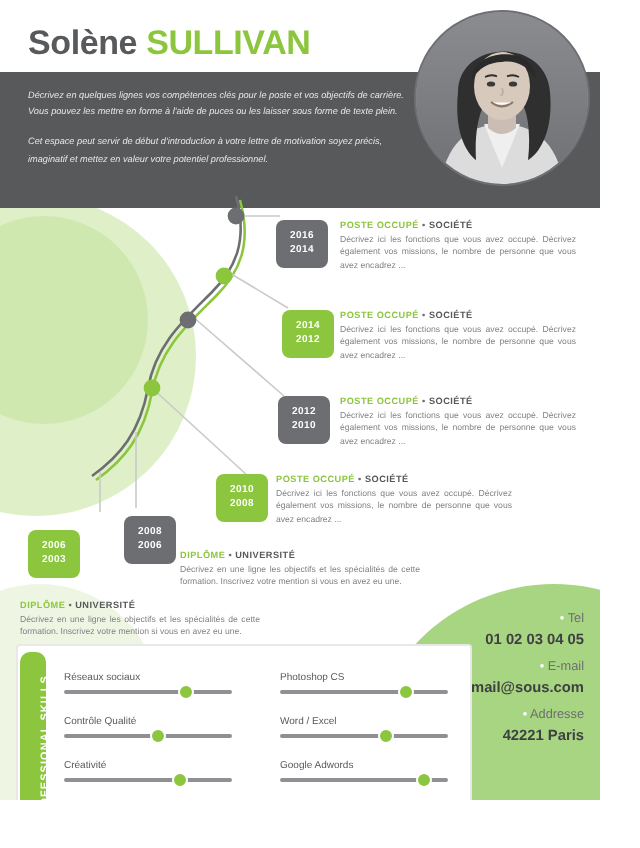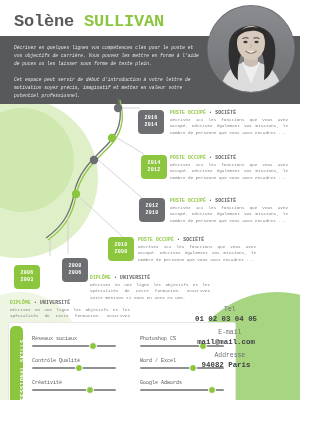--- a/index.html
+++ b/index.html
@@ -2,21 +2,21 @@
 <html><head>
 <meta charset="utf-8">
 <style>
   html,body{margin:0;padding:0;}
   body{
     width:300px;height:424px;overflow:hidden;
     background:#ffffff;
     font-family:"Liberation Sans", sans-serif;
     position:relative;
   }
-  #cv{position:absolute;inset:0;width:300px;height:400px;overflow:hidden;background:#fff;font-family:Liberation Mono, monospace;}
+  #cv{position:absolute;inset:0;width:300px;height:400px;overflow:hidden;background:#fff;}
 
   
   .bg-circle{position:absolute;border-radius:50%;}
   .circle-pale-big{left:-62px;top:98px;width:160px;height:160px;background:#dff0c8;}
   .circle-pale-mid{left:-30px;top:108px;width:104px;height:104px;background:#cfe8b0;}
   .circle-green-contact{left:182px;top:292px;width:190px;height:190px;background:#a8d582;}
   .circle-pale-bottom{left:-40px;top:292px;width:120px;height:120px;background:#eef6e3;}
 
   
   .header{position:absolute;left:0;top:0;width:300px;height:104px;}
@@ -56,21 +56,21 @@
   .skills-tab{position:absolute;left:10px;top:326px;width:13px;height:90px;background:#8cc63f;border-radius:5px;}
   .skills-tab span{display:block;white-space:nowrap;color:#fff;font-size:5.4px;font-weight:bold;letter-spacing:0.6px;
     transform:rotate(-90deg);transform-origin:left top;position:absolute;left:9.5px;top:86px;}
   .skill{position:absolute;width:84px;}
   .skill .slabel{font-size:5px;color:#58595b;margin-bottom:3px;white-space:nowrap;}
   .track{position:relative;height:2px;background:#8e9093;border-radius:1px;}
   .track .knob{position:absolute;top:-3px;width:8px;height:8px;border-radius:50%;background:#8cc63f;
     border:1.5px solid #ffffff;box-sizing:border-box;}
 
   
-  .contact{position:absolute;right:8px;top:306px;width:132px;text-align:center;}
+  .contact{position:absolute;right:8px;top:306px;width:132px;text-align:right;}
   .contact .clabel{font-size:6.4px;color:#6d6e71;margin:0 0 2px 0;}
   .contact .clabel .bullet{color:#ffffff;}
   .contact .cvalue{font-size:7.4px;font-weight:bold;color:#3f4042;margin:0 0 6px 0;}
 </style>
 </head>
 <body>
 
 <div id="cv">
 
   <div class="bg-circle circle-pale-big"></div>
@@ -286,22 +286,22 @@
     <p class="clabel">
       <span class="bullet">•</span>
       <span>Tel</span>
     </p>
     <p class="cvalue">01 02 03 04 05</p>
 
     <p class="clabel">
       <span class="bullet">•</span>
       <span>E-mail</span>
     </p>
-    <p class="cvalue">mail@mail.com</p>
+    <p class="cvalue">mail@sous.com</p>
 
     <p class="clabel">
       <span class="bullet">•</span>
       <span>Addresse</span>
     </p>
-    <p class="cvalue">94082 Paris</p>
+    <p class="cvalue">42221 Paris</p>
   </div>
 
 </div>
 
 </body></html>

